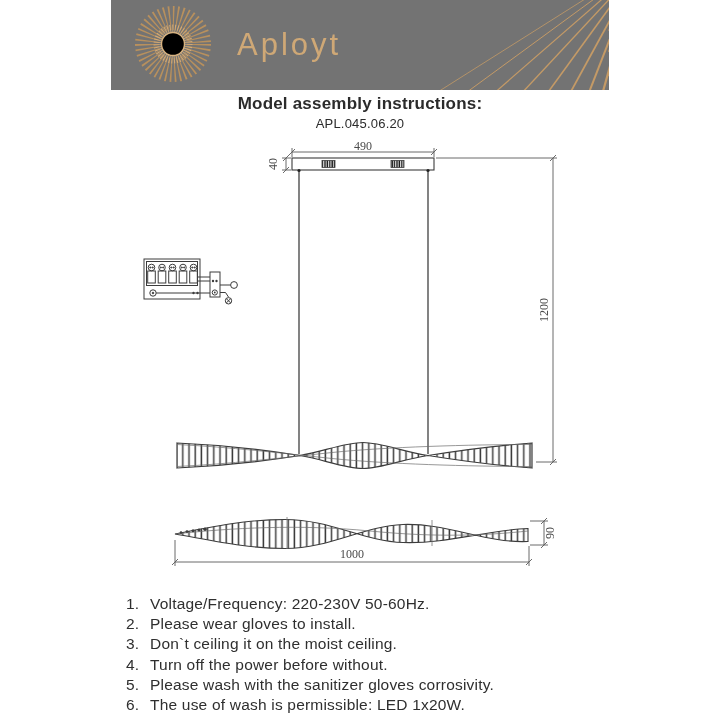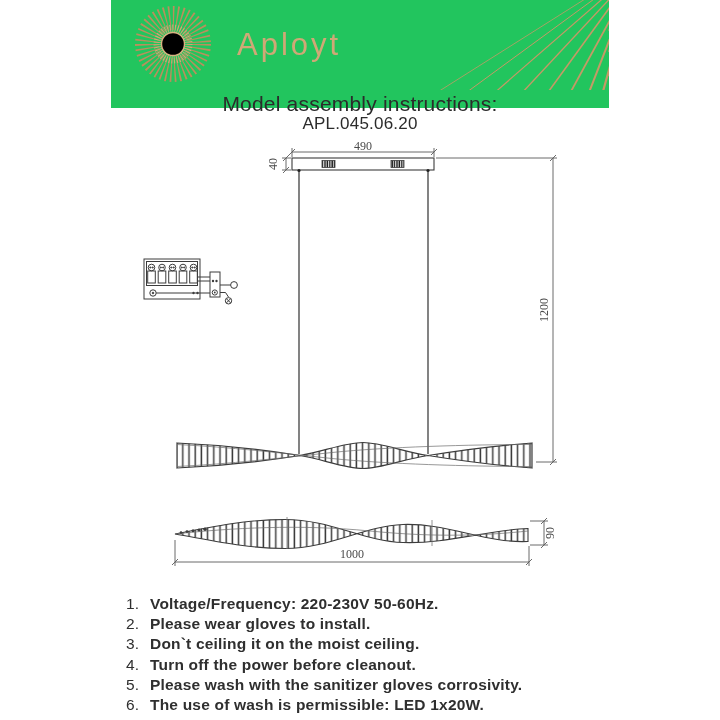--- a/index.html
+++ b/index.html
@@ -2,49 +2,49 @@
 <html><head>
 <meta charset="utf-8">
 <style>
   html,body{margin:0;padding:0;}
   body{
     width:720px;height:720px;position:relative;background:#ffffff;
     font-family:"Liberation Sans", sans-serif;overflow:hidden;
   }
   
   .banner{
-    position:absolute;left:111px;top:0;width:498px;height:108px;
-    background:#22c55e;overflow:hidden;
+    position:absolute;left:111px;top:0;width:498px;height:90px;
+    background:#737373;overflow:hidden;
   }
   .banner svg{display:block;}
   .brand-text{
     font-family:"Liberation Sans", sans-serif;
     letter-spacing:3px;
   }
   
   .title-block{
     position:absolute;left:0;top:93px;width:720px;text-align:center;
     color:#2b2b2b;
   }
-  .title-line1{font-size:21px;line-height:21px;letter-spacing:.2px;}
-  .title-line2{font-size:17px;line-height:20px;letter-spacing:.2px;}
+  .title-line1{font-size:17px;line-height:21px;letter-spacing:.2px;font-weight:bold;}
+  .title-line2{font-size:13px;line-height:20px;letter-spacing:.2px;}
   
   .drawing{position:absolute;left:0;top:0;width:720px;height:720px;}
   .dim-text{
     font-family:"Liberation Serif", serif;
     font-size:12px;fill:#4a4a4a;
   }
   
   .instructions{
     position:absolute;left:124px;top:594px;width:480px;
     color:#2f2f2f;font-size:15.5px;line-height:20.2px;letter-spacing:.2px;
   }
   .instr-row{display:flex;}
   .instr-num{width:24px;flex:0 0 24px;text-align:left;padding-left:2px;}
-  .instr-text{flex:1;font-weight:bold;}
+  .instr-text{flex:1;}
 </style>
 </head>
 <body>
 
 <div class="banner">
   <svg width="498" height="90" viewBox="0 0 498 90">
 
     <g>
       <circle cx="62" cy="44" r="26" fill="none" stroke="#b8905d" stroke-width="24" stroke-dasharray="1.3 2.5"></circle>
       <circle cx="62" cy="44" r="15" fill="none" stroke="#d2aa76" stroke-width="9" stroke-dasharray="0.9 1.5"></circle>
@@ -239,21 +239,21 @@
   <div class="instr-row">
     <span class="instr-num">2.</span>
     <span class="instr-text">Please wear gloves to install.</span>
   </div>
   <div class="instr-row">
     <span class="instr-num">3.</span>
     <span class="instr-text">Don`t ceiling it on the moist ceiling.</span>
   </div>
   <div class="instr-row">
     <span class="instr-num">4.</span>
-    <span class="instr-text">Turn off the power before cleanout.</span>
+    <span class="instr-text">Turn off the power before without.</span>
   </div>
   <div class="instr-row">
     <span class="instr-num">5.</span>
     <span class="instr-text">Please wash with the sanitizer gloves corrosivity.</span>
   </div>
   <div class="instr-row">
     <span class="instr-num">6.</span>
     <span class="instr-text">The use of wash is permissible: LED 1x20W.</span>
   </div>
 </div>

